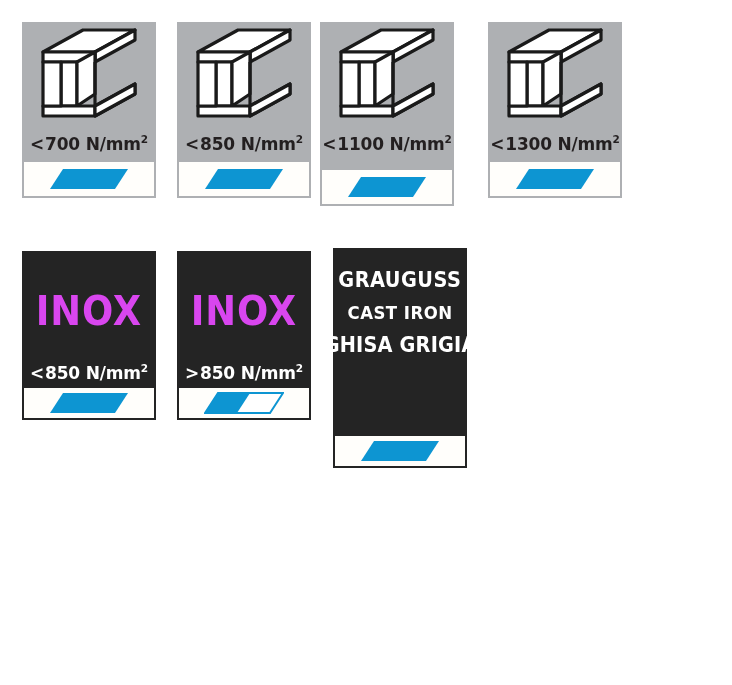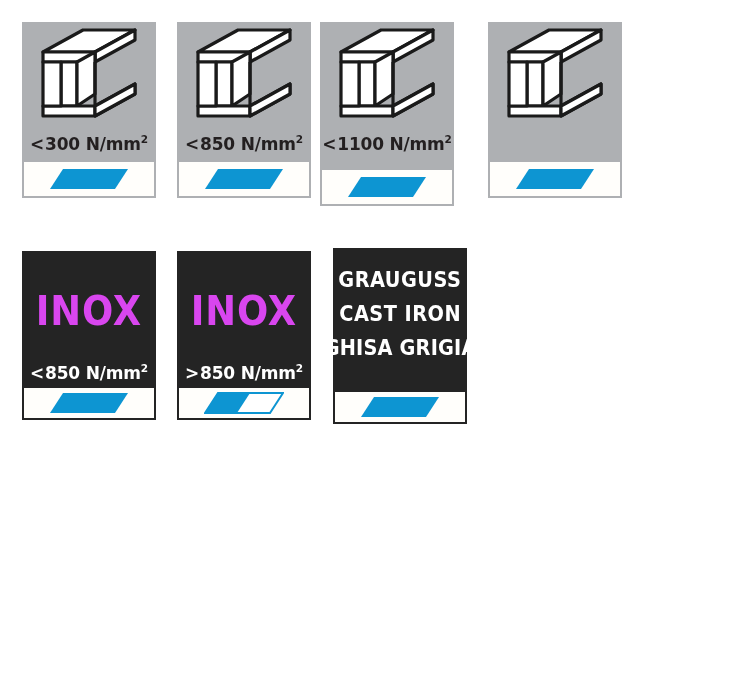--- a/index.html
+++ b/index.html
@@ -162,21 +162,21 @@
             <polygon points="24,34 40,34 40,78 24,78"></polygon>
             <polygon points="40,78 40,34 58,24 58,66"></polygon>
             <polygon points="6,78 58,78 98,56 98,66 58,88 6,88"></polygon>
             <polygon points="6,78 24,78 24,34 6,34"></polygon>
             <polyline points="58,34 58,88" fill="none"></polyline>
             <polygon points="58,78 98,56 98,66 58,88" fill="#ffffff"></polygon>
           </g>
         </svg>
       </div>
       <div class="spec-label" style="font-size:17px; margin-top:2px;">
-        <span class="op">&lt;</span><span>300</span> <span>N/mm</span><span class="sup">2</span>
+        <span class="op">&lt;</span><span>700</span> <span>N/mm</span><span class="sup">2</span>
       </div>
     </div>
     <div class="swatch-strip" style="height:36px;">
       <svg width="80" height="22" viewBox="0 0 80 22">
         <polygon points="14,1 79,1 66,21 1,21" fill="#0d95d2"></polygon>
       </svg>
     </div>
   </div>
 
   <div class="card grey" style="left:177px; top:22px; width:134px; height:176px;">
@@ -245,20 +245,23 @@
             <polygon points="6,24 58,24 58,34 6,34"></polygon>
             <polygon points="24,34 40,34 40,78 24,78"></polygon>
             <polygon points="40,78 40,34 58,24 58,66"></polygon>
             <polygon points="6,78 58,78 98,56 98,66 58,88 6,88"></polygon>
             <polygon points="6,78 24,78 24,34 6,34"></polygon>
             <polyline points="58,34 58,88" fill="none"></polyline>
             <polygon points="58,78 98,56 98,66 58,88" fill="#ffffff"></polygon>
           </g>
         </svg>
       </div>
+      <div class="spec-label" style="font-size:17px; margin-top:2px;">
+        <span class="op">&lt;</span><span>1300</span> <span>N/mm</span><span class="sup">2</span>
+      </div>
     </div>
     <div class="swatch-strip" style="height:36px;">
       <svg width="80" height="22" viewBox="0 0 80 22">
         <polygon points="14,1 79,1 66,21 1,21" fill="#0d95d2"></polygon>
       </svg>
     </div>
   </div>
 
   <div class="card dark" style="left:22px; top:251px; width:134px; height:169px;">
     <div class="card-body">
@@ -286,27 +289,27 @@
       </div>
     </div>
     <div class="swatch-strip" style="height:32px;">
       <svg width="80" height="22" viewBox="0 0 80 22">
         <polygon points="14,1 79,1 66,21 1,21" fill="#ffffff" stroke="#0d95d2" stroke-width="2"></polygon>
         <polygon points="14,1 46,1 33,21 1,21" fill="#0d95d2"></polygon>
       </svg>
     </div>
   </div>
 
-  <div class="card dark" style="left:333px; top:248px; width:134px; height:176px;">
+  <div class="card dark" style="left:333px; top:248px; width:134px; height:220px;">
     <div class="card-body">
       <div class="multiline" style="margin-top:22px;">
         <div class="ml-row" style="font-size:21px; letter-spacing:0.5px; margin-bottom:13px;">
           <span class="squared">GRAUGUSS</span>
         </div>
-        <div class="ml-row" style="font-size:21px; letter-spacing:0.5px; margin-bottom:13px;">
+        <div class="ml-row" style="font-size:18px; letter-spacing:0.5px; margin-bottom:13px;">
           <span class="squared">CAST IRON</span>
         </div>
         <div class="ml-row" style="font-size:21px; letter-spacing:0.2px;">
           <span class="squared">GHISA GRIGIA</span>
         </div>
       </div>
     </div>
     <div class="swatch-strip" style="height:32px;">
       <svg width="80" height="22" viewBox="0 0 80 22">
         <polygon points="14,1 79,1 66,21 1,21" fill="#0d95d2"></polygon>

